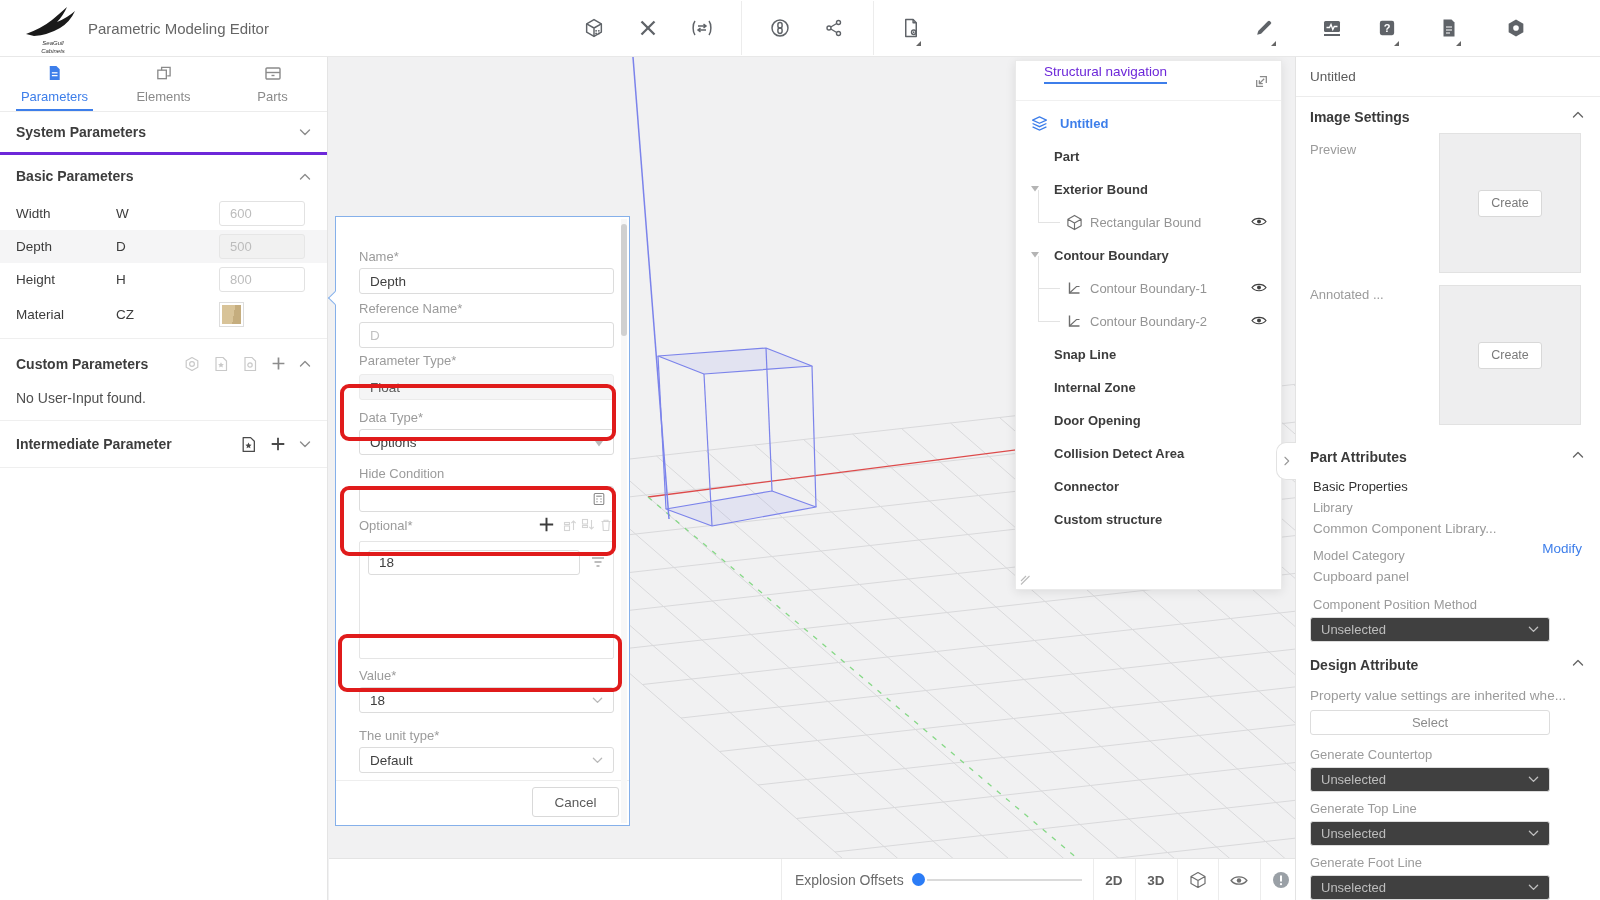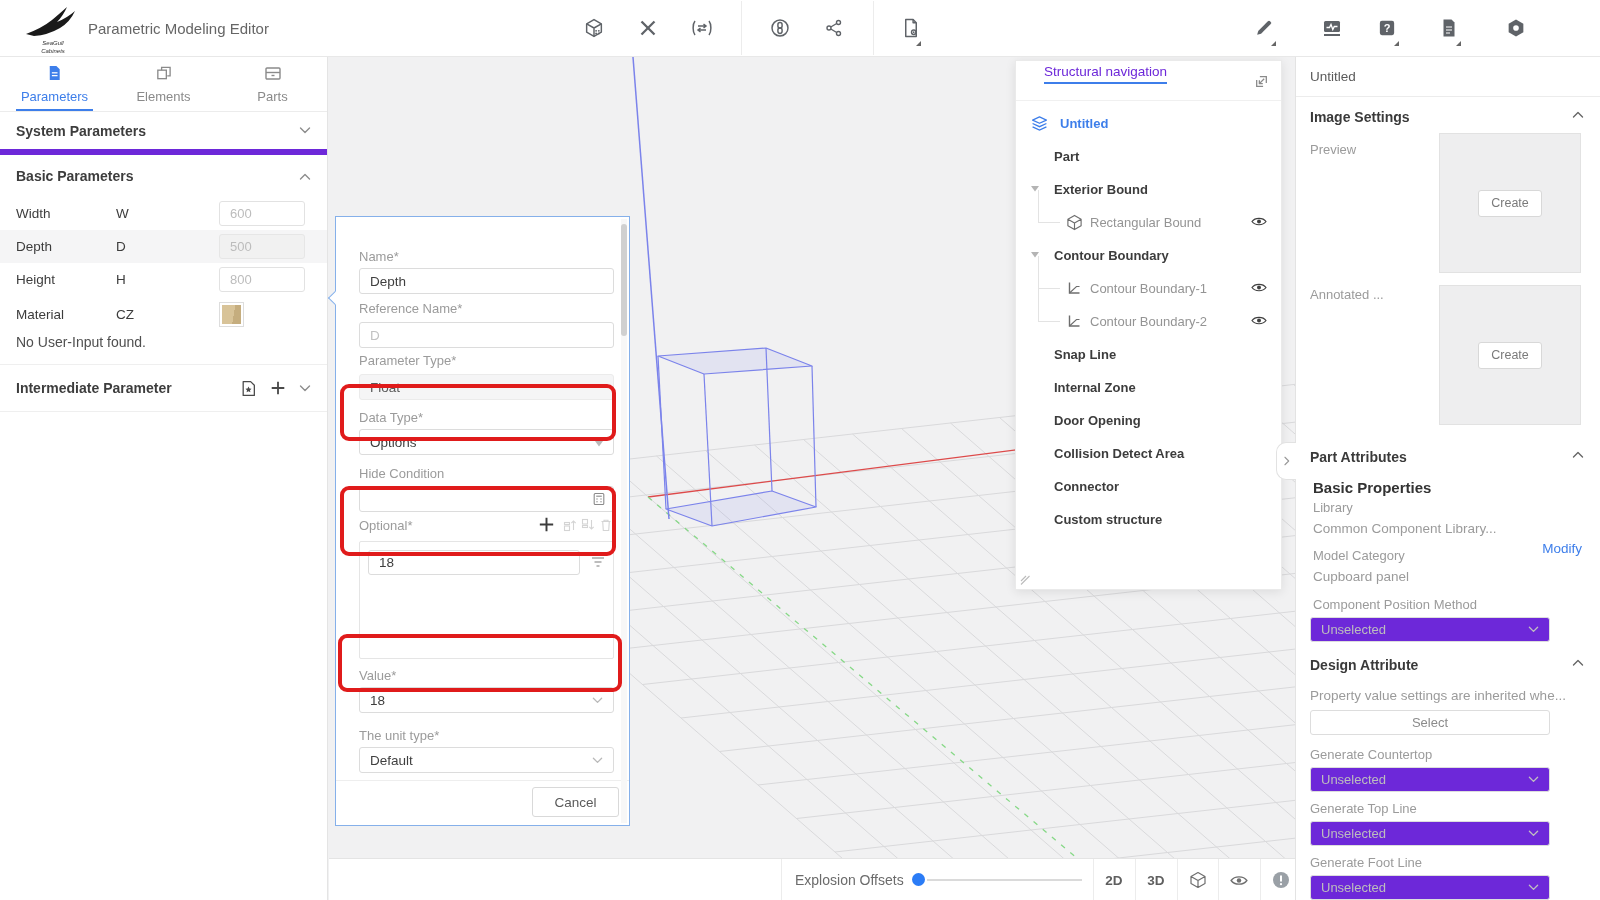--- a/index.html
+++ b/index.html
@@ -74,21 +74,21 @@
   .elbow { position:absolute; left:22px; top:-16px; width:22px; height:33px; border-left:1px solid #e3e3e3; border-bottom:1px solid #e3e3e3; }
   .rsz { position:absolute; left:4px; bottom:4px; color:#bbb; line-height:0; }
 
   
   .rpanel { position:absolute; left:1295px; top:57px; width:305px; height:843px; background:#fff; border-left:1px solid #e3e3e3; z-index:6; overflow:hidden; }
   .rp-label { position:absolute; left:14px; font-size:13px; color:#9b9b9b; white-space:nowrap; }
   .rp-head { position:absolute; left:14px; font-size:14px; font-weight:600; color:#3a3a3a; }
   .rp-chev { position:absolute; right:16px; color:#666; line-height:0; cursor:pointer; }
   .create-box { position:absolute; left:143px; width:142px; height:140px; background:#eeeeef; border:1px solid #e2e2e2; display:flex; align-items:center; justify-content:center; }
   .create-btn { width:64px; height:27px; background:#fff; border:1px solid #d8d8d8; border-radius:3px; font-size:12.5px; color:#7a7a7a; display:flex; align-items:center; justify-content:center; cursor:pointer; }
-  .sel { position:absolute; left:14px; width:240px; height:25px; border:1px solid #ddd; border-radius:3px; display:flex; align-items:center; justify-content:space-between; padding:0 10px; font-size:13px; color:#bdbdbd; background:#6d28d9; cursor:pointer; }
+  .sel { position:absolute; left:14px; width:240px; height:25px; border:1px solid #ddd; border-radius:3px; display:flex; align-items:center; justify-content:space-between; padding:0 10px; font-size:13px; color:#bdbdbd; background:#404040; cursor:pointer; }
   .sel .chev { color:#c0c0c0; }
   .select-btn { position:absolute; left:14px; width:240px; height:25px; border:1px solid #ddd; border-radius:3px; display:flex; align-items:center; justify-content:center; font-size:13px; color:#8b8b8b; background:#fff; cursor:pointer; }
   .modify { position:absolute; right:18px; font-size:13.5px; color:#3d7eea; cursor:pointer; }
   .collapse { position:absolute; left:1276px; top:442px; width:20px; height:38px; background:#fff; border:1px solid #e2e2e2; border-right:none; border-radius:10px 0 0 10px; z-index:8; display:flex; align-items:center; justify-content:center; color:#9a9a9a; cursor:pointer; line-height:0; }
 
   
   .bottombar { position:absolute; left:329px; top:858px; width:966px; height:42px; background:#fff; border-top:1px solid #e4e4e4; z-index:3; }
   .bb-div { position:absolute; top:0; bottom:0; width:1px; background:#ececec; }
   .bb-label { position:absolute; left:466px; top:13px; font-size:14px; color:#6b6b6b; }
   .bb-handle { position:absolute; left:583px; top:14px; width:13px; height:13px; border-radius:50%; background:#2b7cf6; cursor:pointer; }
@@ -381,21 +381,21 @@
               <rect x="2" y="4" width="14" height="11" rx="1"></rect>
               <line x1="2" y1="8.5" x2="16" y2="8.5"></line>
               <line x1="7.5" y1="11.5" x2="10.5" y2="11.5"></line>
             </g>
           </svg>
       </span>
       <span>Parts</span>
     </div>
   </div>
 
-  <div class="secrow" style="height:43px;border-bottom:6px solid #6d28d9">
+  <div class="secrow" style="height:43px;border-bottom:3px solid #6d28d9">
     <span>System Parameters</span>
     <span class="chev"><svg width="12" height="7">
           <use href="#i-chev"></use>
         </svg></span>
   </div>
 
   <div class="secrow" style="height:42px">
     <span>Basic Parameters</span>
     <span class="chev"><svg width="12" height="7" style="transform:rotate(180deg)">
           <use href="#i-chev"></use>
@@ -419,20 +419,40 @@
     <input class="pval" value="800" style="">
   </div>
   <div class="prow" style="height:36px">
     <span class="pname">Material</span>
     <span class="pref">CZ</span>
     <div class="swatch">
         <div></div>
       </div>
   </div>
 
+  <div class="secrow" style="height:50px;border-top:1px solid #efefef;margin-top:6px">
+    <span>Custom Parameters</span>
+    <div class="iconbtns">
+      <span class="ic-dis"><svg width="16" height="16">
+            <use href="#i-nut"></use>
+          </svg></span>
+      <span class="ic-dis"><svg width="16" height="16">
+            <use href="#i-docstar"></use>
+          </svg></span>
+      <span class="ic-dis"><svg width="16" height="16">
+            <use href="#i-doccircle"></use>
+          </svg></span>
+      <span class="ic-drk" style="color:#8c8c8c"><svg width="15" height="15">
+            <use href="#i-plus"></use>
+          </svg></span>
+      <span class="chev"><svg width="12" height="7" style="transform:rotate(180deg)">
+            <use href="#i-chev"></use>
+          </svg></span>
+    </div>
+  </div>
   <div style="padding:2px 16px 14px;font-size:14px;color:#4f4f4f">No User-Input found.</div>
 
   <div class="secrow" style="height:48px;border-top:1px solid #efefef;border-bottom:1px solid #efefef">
     <span>Intermediate Parameter</span>
     <div class="iconbtns">
       <span class="ic-drk"><svg width="17" height="17">
             <use href="#i-docstar"></use>
           </svg></span>
       <span class="ic-drk"><svg width="16" height="16">
             <use href="#i-plus"></use>
@@ -627,21 +647,21 @@
   <div class="rp-label" style="top:230px">Annotated ...</div>
   <div class="create-box" style="top:228px">
     <div class="create-btn">Create</div>
   </div>
 
   <div class="rp-head" style="top:392px">Part Attributes</div>
   <span class="rp-chev" style="top:394px"><svg width="12" height="7" style="transform:rotate(180deg)">
         <use href="#i-chev"></use>
       </svg></span>
 
-  <div class="rp-label" style="top:422px;left:17px;color:#333;font-weight:700;font-size:15px">Basic Properties</div>
+  <div class="rp-label" style="top:422px;left:17px;color:#333;font-weight:400;font-size:13px">Basic Properties</div>
   <div class="rp-label" style="top:443px;left:17px">Library</div>
   <div class="rp-label" style="top:464px;left:17px;font-size:13.5px">Common Component Library...</div>
   <div class="rp-label" style="top:491px;left:17px">Model Category</div>
   <div class="rp-label" style="top:512px;left:17px;font-size:13.5px">Cupboard panel</div>
   <div class="modify" style="top:484px">Modify</div>
   <div class="rp-label" style="top:540px;left:17px">Component Position Method</div>
   <div class="sel" style="top:560px">
     <span>Unselected</span>
     <span class="chev"><svg width="11" height="7">
           <use href="#i-chev"></use>

